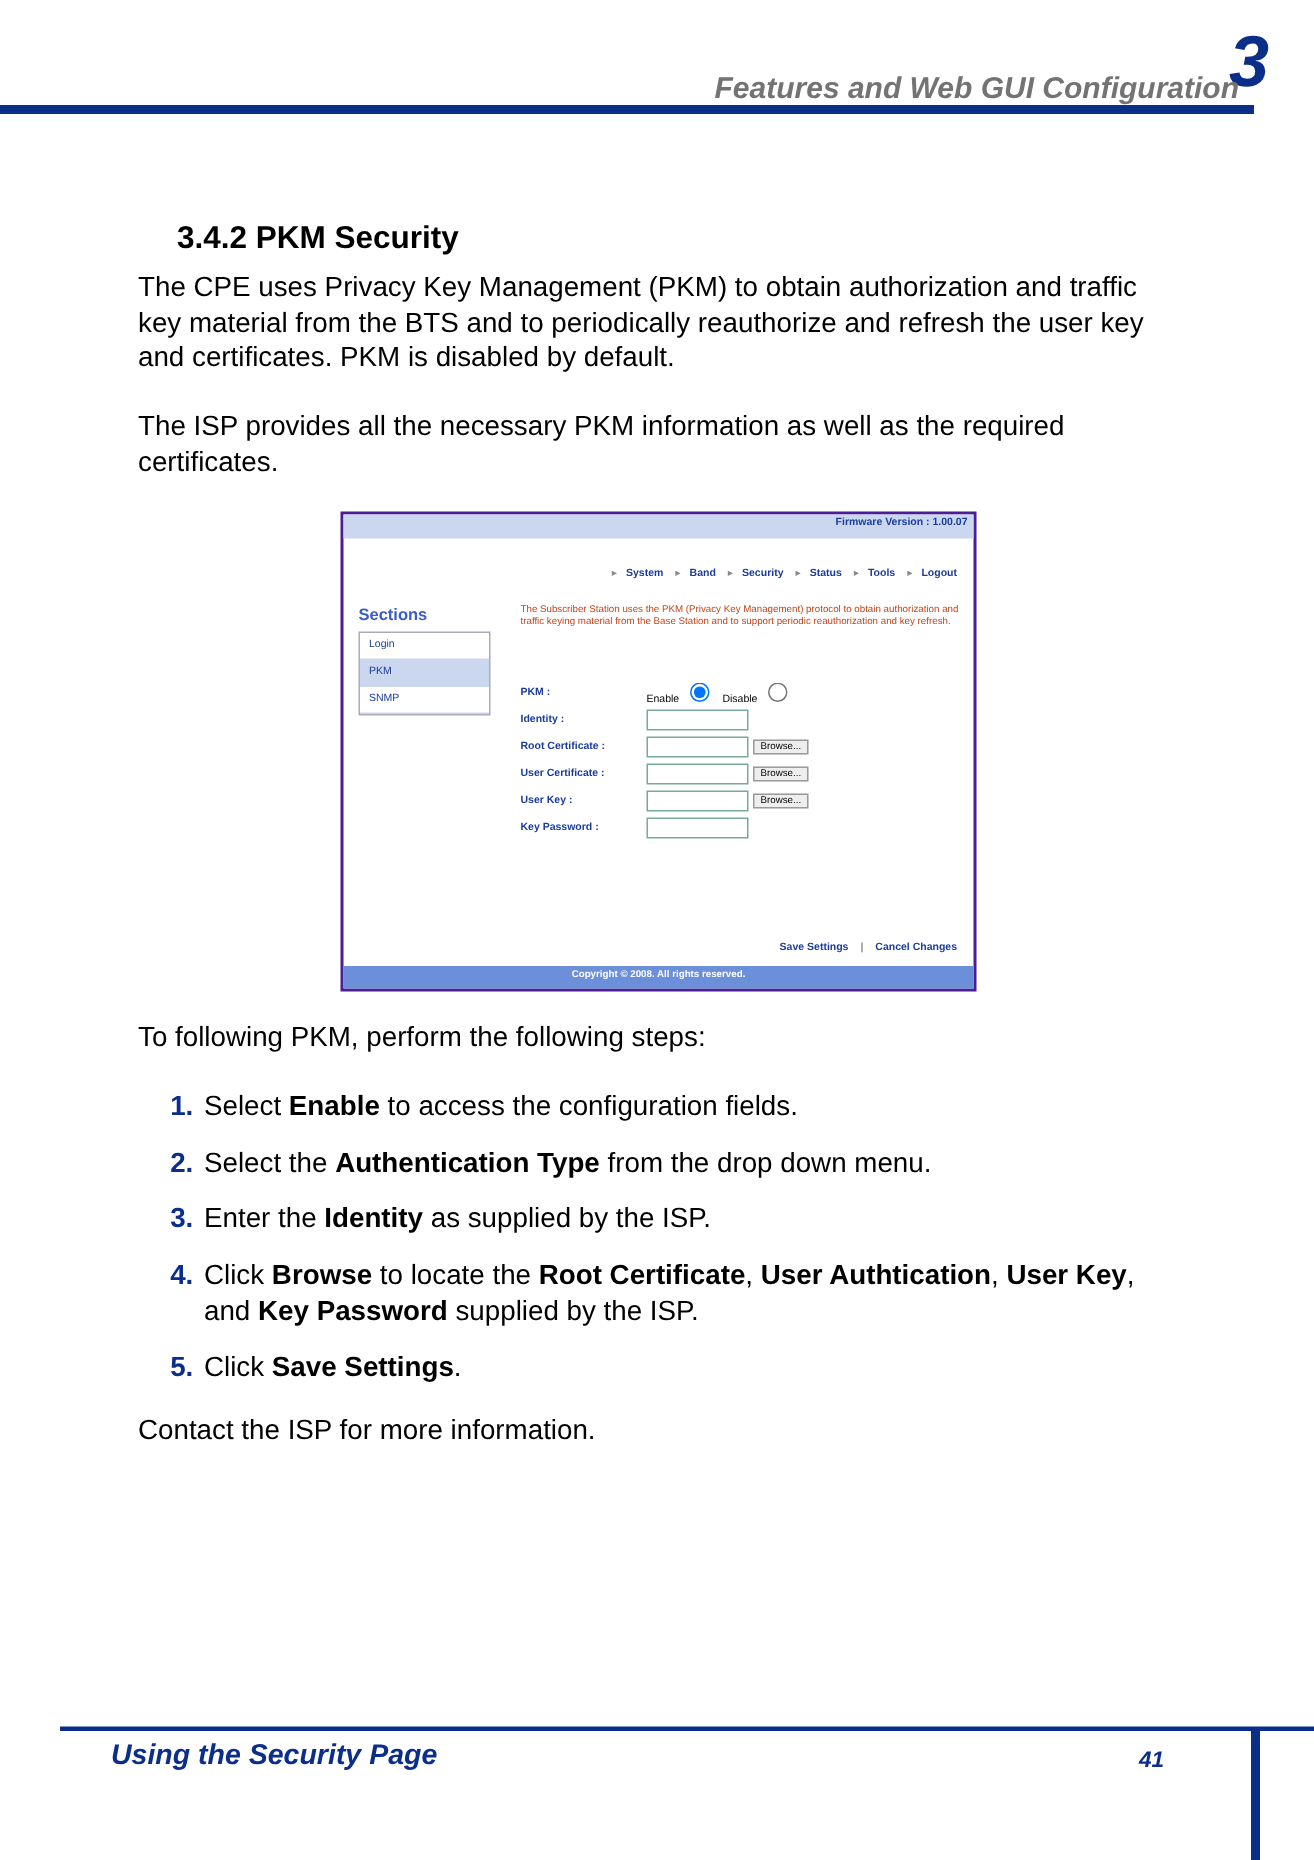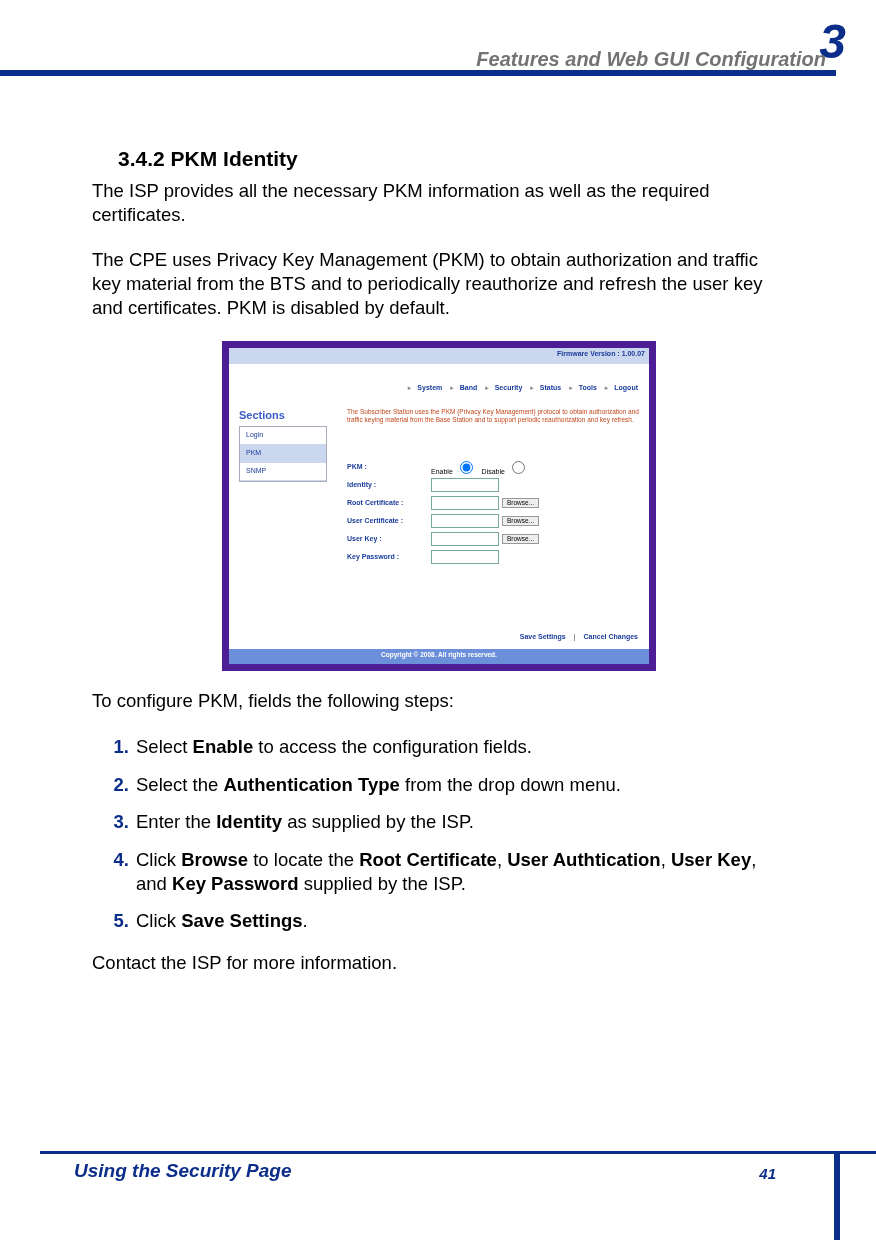--- a/index.html
+++ b/index.html
@@ -51,21 +51,21 @@
     font-weight:700;font-size:21px;margin:6px 0 6px 26px;
   }
   p{margin:0 0 22px 0}
   ol{margin:4px 0 18px 0;padding-left:42px}
   ol li{margin-bottom:14px;padding-left:2px}
   ol li::marker{color:#0b2e8a;font-weight:700}
   b{font-weight:700}
   .shot{
     display:block;margin:0 auto 18px auto;
     width:420px;height:316px;
-    border:7px solid #4c1d95;background:#fff;
+    border:2px solid #4c1d95;background:#fff;
     font-size:7.5px;font-family:Arial,sans-serif;
     position:relative;
   }
   
   .fw{
     position:absolute;top:0;left:0;right:0;height:14px;
     background:#cad7ef;text-align:right;padding:2px 4px 0 0;
     color:#1a3c9b;font-weight:700;font-size:7px;
   }
   .nav{
@@ -113,24 +113,24 @@
   }
 </style>
 </head>
 <body>
 
 <div class="chapter-number">3</div>
 <div class="header-title">Features and Web GUI Configuration</div>
 <div class="header-rule"></div>
 
 <div class="content">
-  <div class="section-heading">3.4.2 PKM Identity</div>
-
+  <div class="section-heading">3.4.2 PKM Security</div>
+
+  <p>The CPE uses Privacy Key Management (PKM) to obtain authorization and traffic key material from the BTS and to periodically reauthorize and refresh the user key and certificates. PKM is disabled by default.</p>
   <p>The ISP provides all the necessary PKM information as well as the required certificates.</p>
-  <p>The CPE uses Privacy Key Management (PKM) to obtain authorization and traffic key material from the BTS and to periodically reauthorize and refresh the user key and certificates. PKM is disabled by default.</p>
 
   <div class="shot">
     <div class="fw">Firmware Version : 1.00.07</div>
     <div class="nav">
       <span class="d">▸</span><span>System</span>
       <span class="d">▸</span><span>Band</span>
       <span class="d">▸</span><span>Security</span>
       <span class="d">▸</span><span>Status</span>
       <span class="d">▸</span><span>Tools</span>
       <span class="d">▸</span><span>Logout</span>
@@ -179,21 +179,21 @@
     </div>
 
     <div class="btns">
       <span>Save Settings</span>
       <span style="color:#888">|</span>
       <span>Cancel Changes</span>
     </div>
     <div class="copy">Copyright © 2008.  All rights reserved.</div>
   </div>
 
-  <p>To configure PKM, fields the following steps:</p>
+  <p>To following PKM, perform the following steps:</p>
 
   <ol>
     <li>
       <span>Select </span><b>Enable</b><span> to access the configuration fields.</span>
     </li>
     <li>
       <span>Select the </span><b>Authentication Type</b><span> from the drop down menu.</span>
     </li>
     <li>
       <span>Enter the </span><b>Identity</b><span> as supplied by the ISP.</span>

